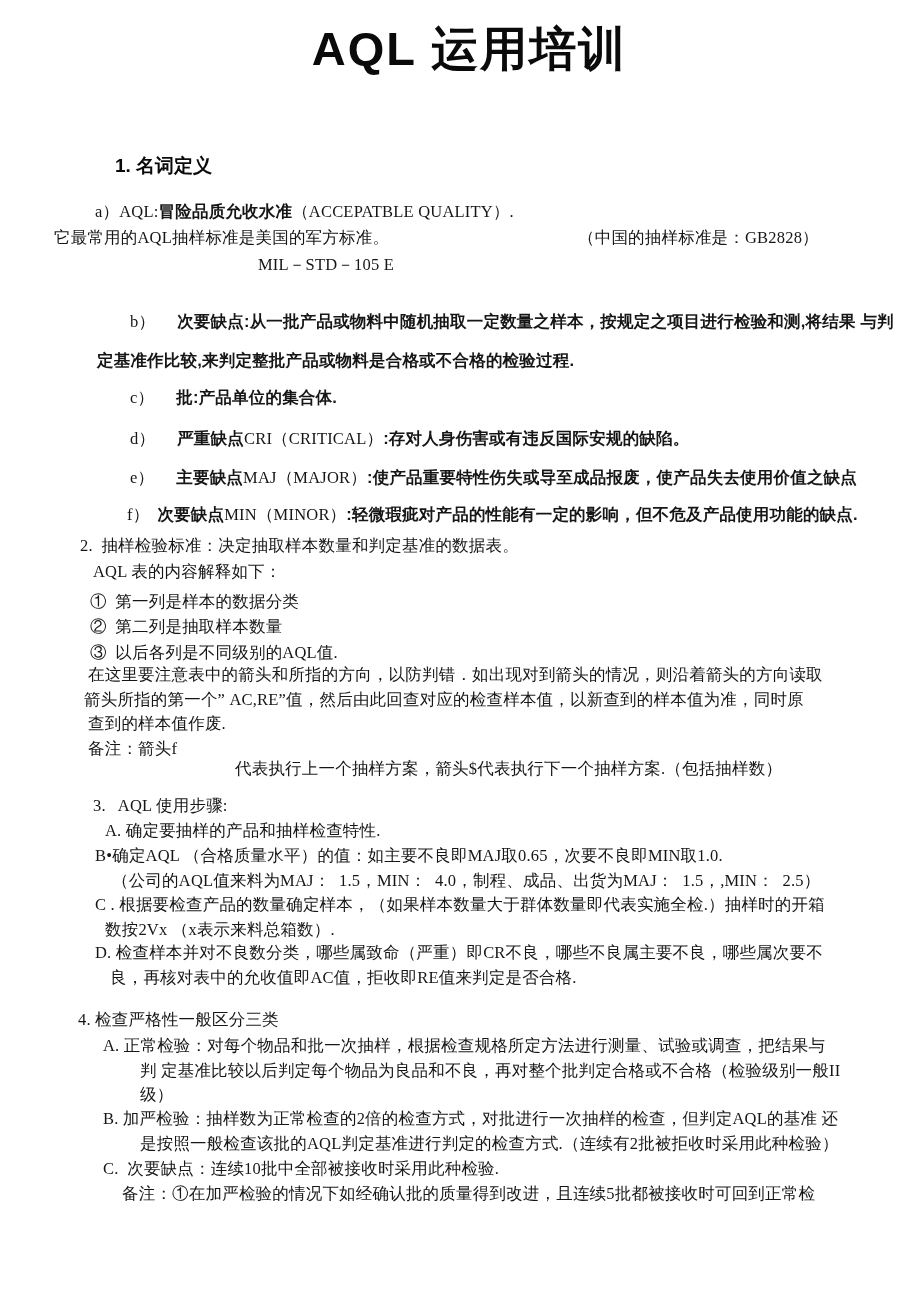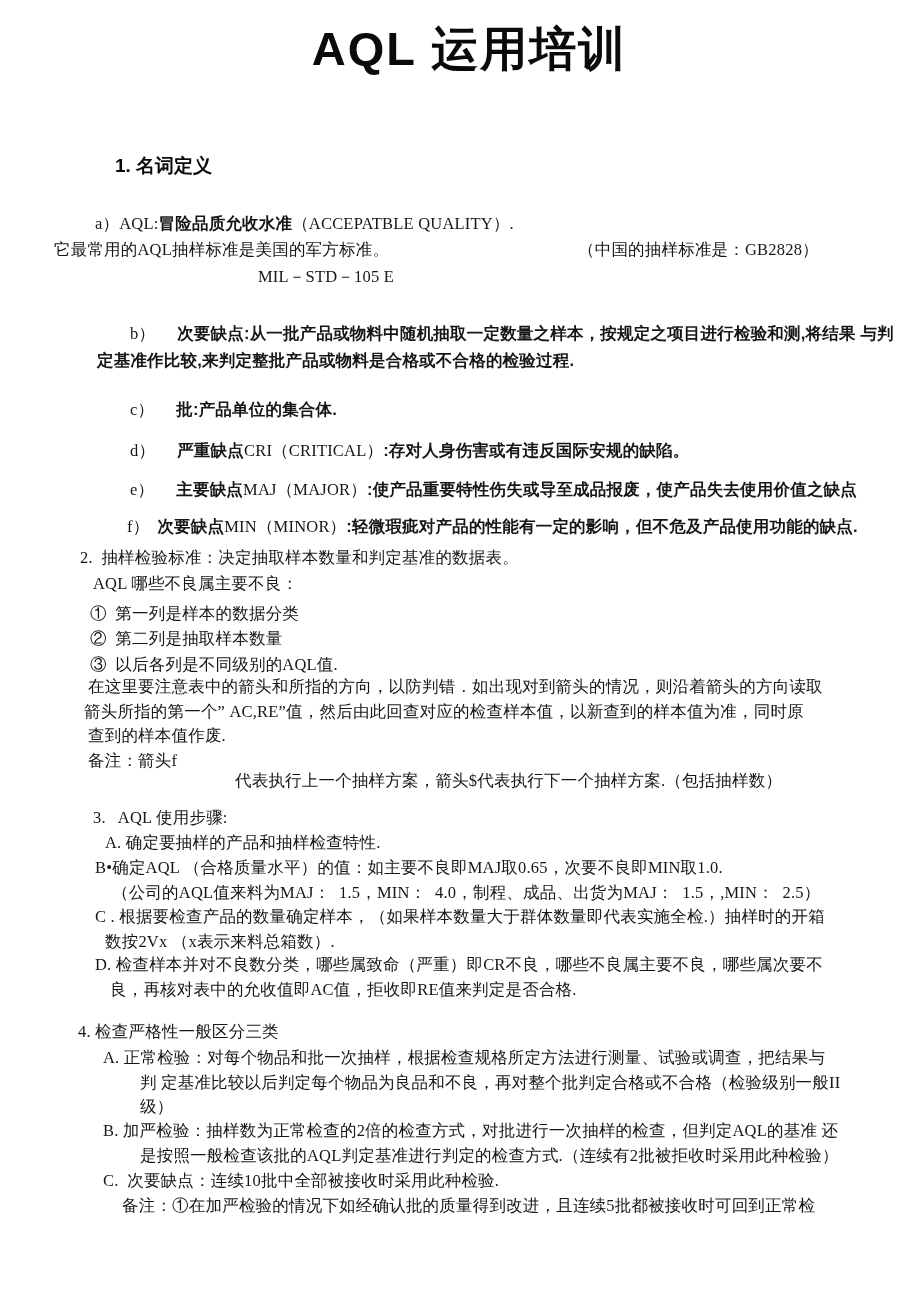--- a/index.html
+++ b/index.html
@@ -13,21 +13,21 @@
     font-family:"Liberation Serif","DejaVu Serif",serif;
     padding-left:19px;
   }
   .line{
     position:absolute;
     white-space:pre;
     font-size:16.5px;
     line-height:1.3;
     letter-spacing:0.2px;
   }
-  .serif{font-family:"Liberation Serif","DejaVu Serif",serif;font-weight:400;margin-top:12px;}
+  .serif{font-family:"Liberation Serif","DejaVu Serif",serif;font-weight:400;}
   .hei{font-family:"Liberation Sans","DejaVu Sans",sans-serif;font-weight:700;}
   .title{
     position:absolute;
     left:0;right:0;top:18px;
     text-align:center;
     font-family:"Liberation Sans","DejaVu Sans",sans-serif;
     font-weight:700;
     font-size:47px;
     letter-spacing:2px;
     color:#0a0a0a;
@@ -63,21 +63,21 @@
 
   <div class="line serif" style="left:130px;top:387px;"><span>c）</span><span class="hei gap">批:产品单位的集合体.</span></div>
 
   <div class="line serif" style="left:130px;top:428px;"><span>d）</span><span class="hei gap">严重缺点</span><span>CRI（CRITICAL）</span><span class="hei">:存对人身伤害或有违反国际安规的缺陷。</span></div>
 
   <div class="line serif" style="left:130px;top:467px;"><span>e）</span><span class="hei gap">主要缺点</span><span>MAJ（MAJOR）</span><span class="hei">:使产品重要特性伤失或导至成品报废，使产品失去使用价值之缺点</span></div>
 
   <div class="line serif" style="left:127px;top:504px;"><span>f）</span><span class="hei gap-sm">次要缺点</span><span>MIN（MINOR）</span><span class="hei">:轻微瑕疵对产品的性能有一定的影响，但不危及产品使用功能的缺点.</span></div>
 
   <div class="line serif" style="left:80px;top:535px;">2.  抽样检验标准：决定抽取样本数量和判定基准的数据表。</div>
-  <div class="line serif" style="left:93px;top:561px;">AQL 哪些不良属主要不良：</div>
+  <div class="line serif" style="left:93px;top:561px;">AQL 表的内容解释如下：</div>
   <div class="line serif" style="left:90px;top:591px;">①  第一列是样本的数据分类</div>
   <div class="line serif" style="left:90px;top:616px;text-align:right;">②  第二列是抽取样本数量</div>
   <div class="line serif" style="left:90px;top:642px;">③  以后各列是不同级别的AQL值.</div>
   <div class="line serif" style="left:88px;top:664px;">在这里要注意表中的箭头和所指的方向，以防判错．如出现对到箭头的情况，则沿着箭头的方向读取</div>
   <div class="line serif" style="left:84px;top:689px;text-align:center;">箭头所指的第一个” AC,RE”值，然后由此回查对应的检查样本值，以新查到的样本值为准，同时原</div>
   <div class="line serif" style="left:88px;top:713px;">查到的样本值作废.</div>
   <div class="line serif" style="left:88px;top:738px;">备注：箭头f</div>
   <div class="line serif" style="left:235px;top:758px;">代表执行上一个抽样方案，箭头$代表执行下一个抽样方案.（包括抽样数）</div>
 
   <div class="line serif" style="left:93px;top:795px;">3.   AQL 使用步骤:</div>

